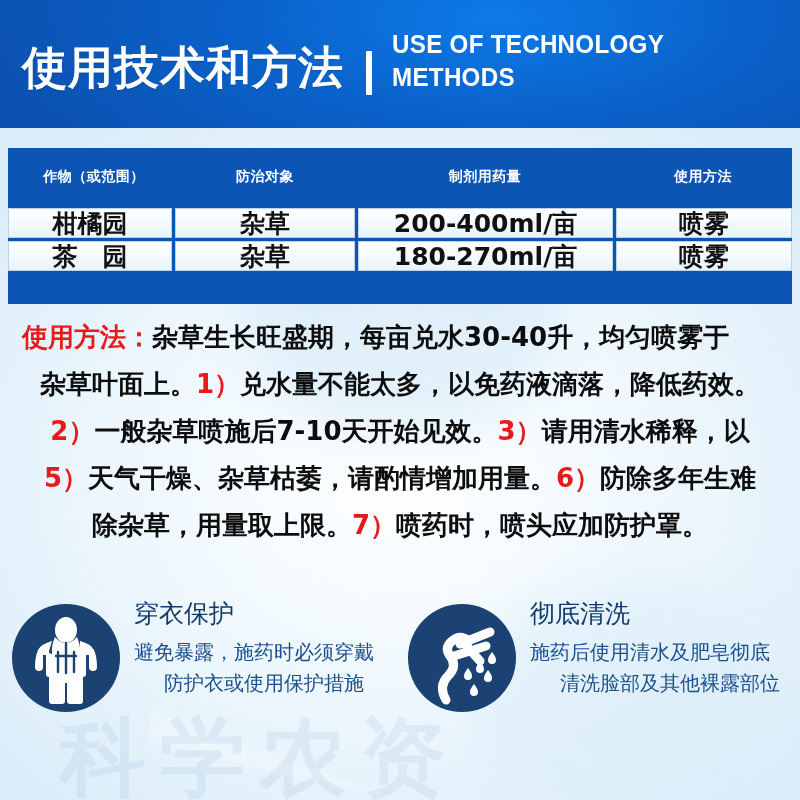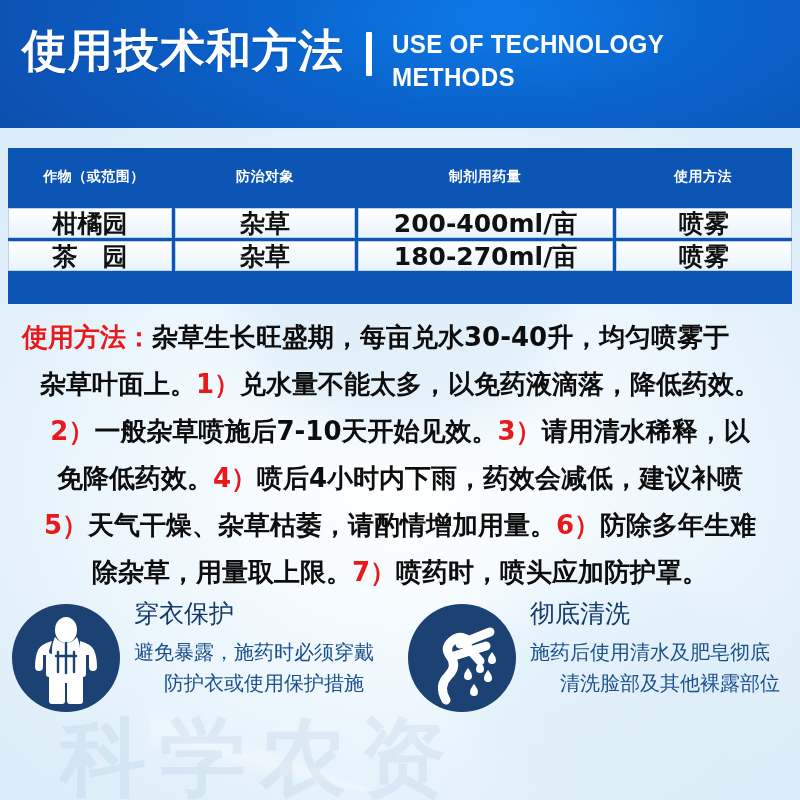--- a/index.html
+++ b/index.html
@@ -40,21 +40,21 @@
   }
 
   
   .banner{
     position:absolute;left:0;top:0;width:800px;height:128px;
     background:
       radial-gradient(ellipse 560px 220px at 62% 14%, #0d7ae8 0%, #0a61c9 46%, #0c4fae 100%),
       linear-gradient(180deg,#0a73df 0%,#0b56b8 100%);
     overflow:hidden;
   }
-  .banner-inner{position:absolute;left:22px;top:24px;display:flex;align-items:flex-start;}
+  .banner-inner{position:absolute;left:22px;top:24px;display:flex;align-items:flex-end;}
   .banner-cn{
     color:#ffffff;font-size:45px;font-weight:700;line-height:1.18;
     letter-spacing:1px;white-space:nowrap;
     font-family:"DejaVu Sans","Liberation Sans",sans-serif;
     text-shadow:0 1px 1px rgba(0,0,0,.18);
   }
   .banner-div{
     width:6px;height:44px;background:#ffffff;margin:8px 20px 0 22px;border-radius:1px;
   }
   .banner-en{
@@ -170,21 +170,20 @@
       <div class="cell c2">杂草</div>
       <div class="cell c3">180-270ml/亩</div>
       <div class="cell c4">喷雾</div>
     </div>
   </div>
 
   <div class="usage">
     <div class="ln l1"><span class="red">使用方法：</span><span>杂草生长旺盛期，每亩兑水30-40升，均匀喷雾于</span></div>
     <div class="ln"><span>杂草叶面上。</span><span class="red">1）</span><span>兑水量不能太多，以免药液滴落，降低药效。</span></div>
     <div class="ln"><span class="red">2）</span><span>一般杂草喷施后7-10天开始见效。</span><span class="red">3）</span><span>请用清水稀释，以</span></div>
-    <div class="ln"><span>免降低药效。</span><span class="red">4）</span><span>喷后4小时内下雨，药效会减低，建议补喷</span></div>
     <div class="ln"><span class="red">5）</span><span>天气干燥、杂草枯萎，请酌情增加用量。</span><span class="red">6）</span><span>防除多年生难</span></div>
     <div class="ln l6"><span>除杂草，用量取上限。</span><span class="red">7）</span><span>喷药时，喷头应加防护罩。</span></div>
   </div>
 
   <div class="safety">
 
     <div class="safe-item safe-left">
       <div class="safe-icon">
         <svg viewBox="0 0 108 108" width="108" height="108" aria-hidden="true">
           <g fill="#ffffff">

